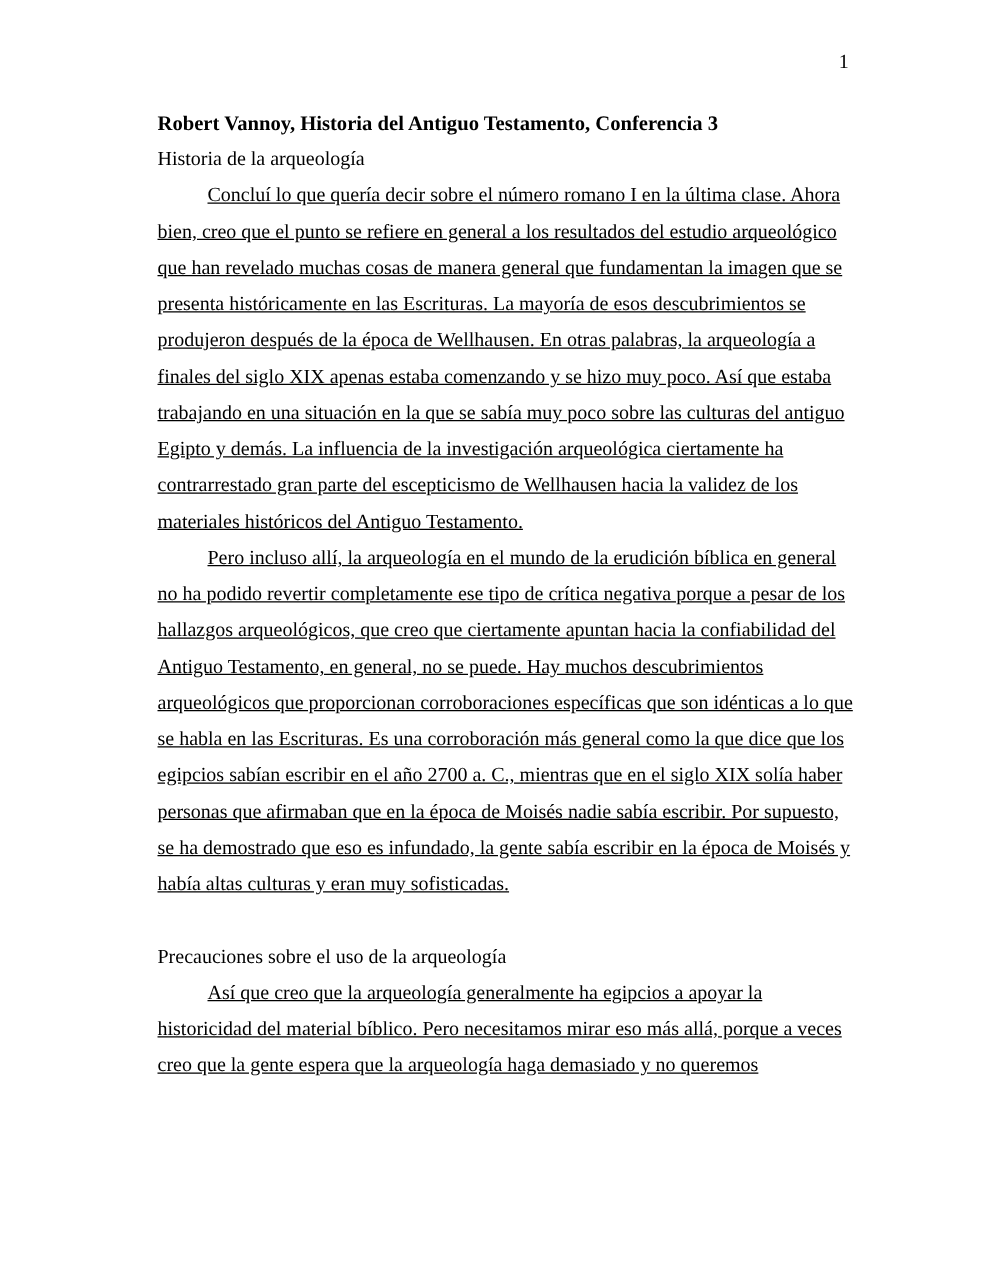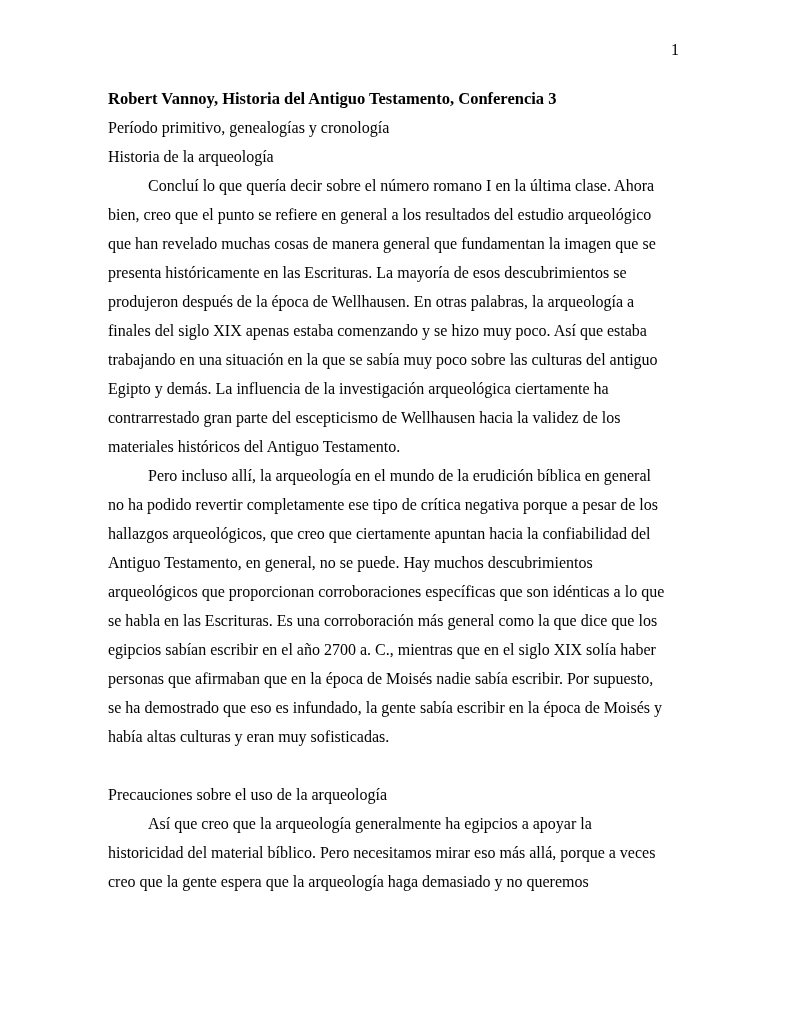--- a/index.html
+++ b/index.html
@@ -18,58 +18,58 @@
   }
   .page-number {
     position: absolute;
     top: 40px;
     right: 112px;
     font-size: 16px;
     line-height: 20px;
   }
   .content {
     position: absolute;
-    left: 108px;
+    left: 126px;
     top: 84px;
     width: 562px;
     font-size: 16px;
     line-height: 29px;
     text-align: left;
   }
   .doc-title {
     font-weight: bold;
     font-size: 16.5px;
     margin: 0;
     line-height: 29px;
   }
   .line {
     margin: 0;
     line-height: 29px;
   }
   .para {
     margin: 0;
     text-indent: 40px;
     line-height: 29px;
+    text-decoration: underline;
   }
   .spacer {
     height: 29px;
   }
 </style>
 </head>
 <body>
 
 <div class="page">
 
   <div class="page-number">1</div>
 
   <div class="content">
 
     <p class="doc-title">Robert Vannoy, Historia del Antiguo Testamento, Conferencia 3</p>
 
-    <p class="line">Período primitivo, genealogías y cronología</p>
 
     <p class="line">Historia de la arqueología</p>
 
     <p class="para">Concluí lo que quería decir sobre el número romano I en la última clase. Ahora bien, creo que el punto se refiere en general a los resultados del estudio arqueológico que han revelado muchas cosas de manera general que fundamentan la imagen que se presenta históricamente en las Escrituras. La mayoría de esos descubrimientos se produjeron después de la época de Wellhausen. En otras palabras, la arqueología a finales del siglo XIX apenas estaba comenzando y se hizo muy poco. Así que estaba trabajando en una situación en la que se sabía muy poco sobre las culturas del antiguo Egipto y demás. La influencia de la investigación arqueológica ciertamente ha contrarrestado gran parte del escepticismo de Wellhausen hacia la validez de los materiales históricos del Antiguo Testamento.</p>
 
     <p class="para">Pero incluso allí, la arqueología en el mundo de la erudición bíblica en general no ha podido revertir completamente ese tipo de crítica negativa porque a pesar de los hallazgos arqueológicos, que creo que ciertamente apuntan hacia la confiabilidad del Antiguo Testamento, en general, no se puede. Hay muchos descubrimientos arqueológicos que proporcionan corroboraciones específicas que son idénticas a lo que se habla en las Escrituras. Es una corroboración más general como la que dice que los egipcios sabían escribir en el año 2700 a. C., mientras que en el siglo XIX solía haber personas que afirmaban que en la época de Moisés nadie sabía escribir. Por supuesto, se ha demostrado que eso es infundado, la gente sabía escribir en la época de Moisés y había altas culturas y eran muy sofisticadas.</p>
 
     <div class="spacer"></div>
 
     <p class="line">Precauciones sobre el uso de la arqueología</p>

